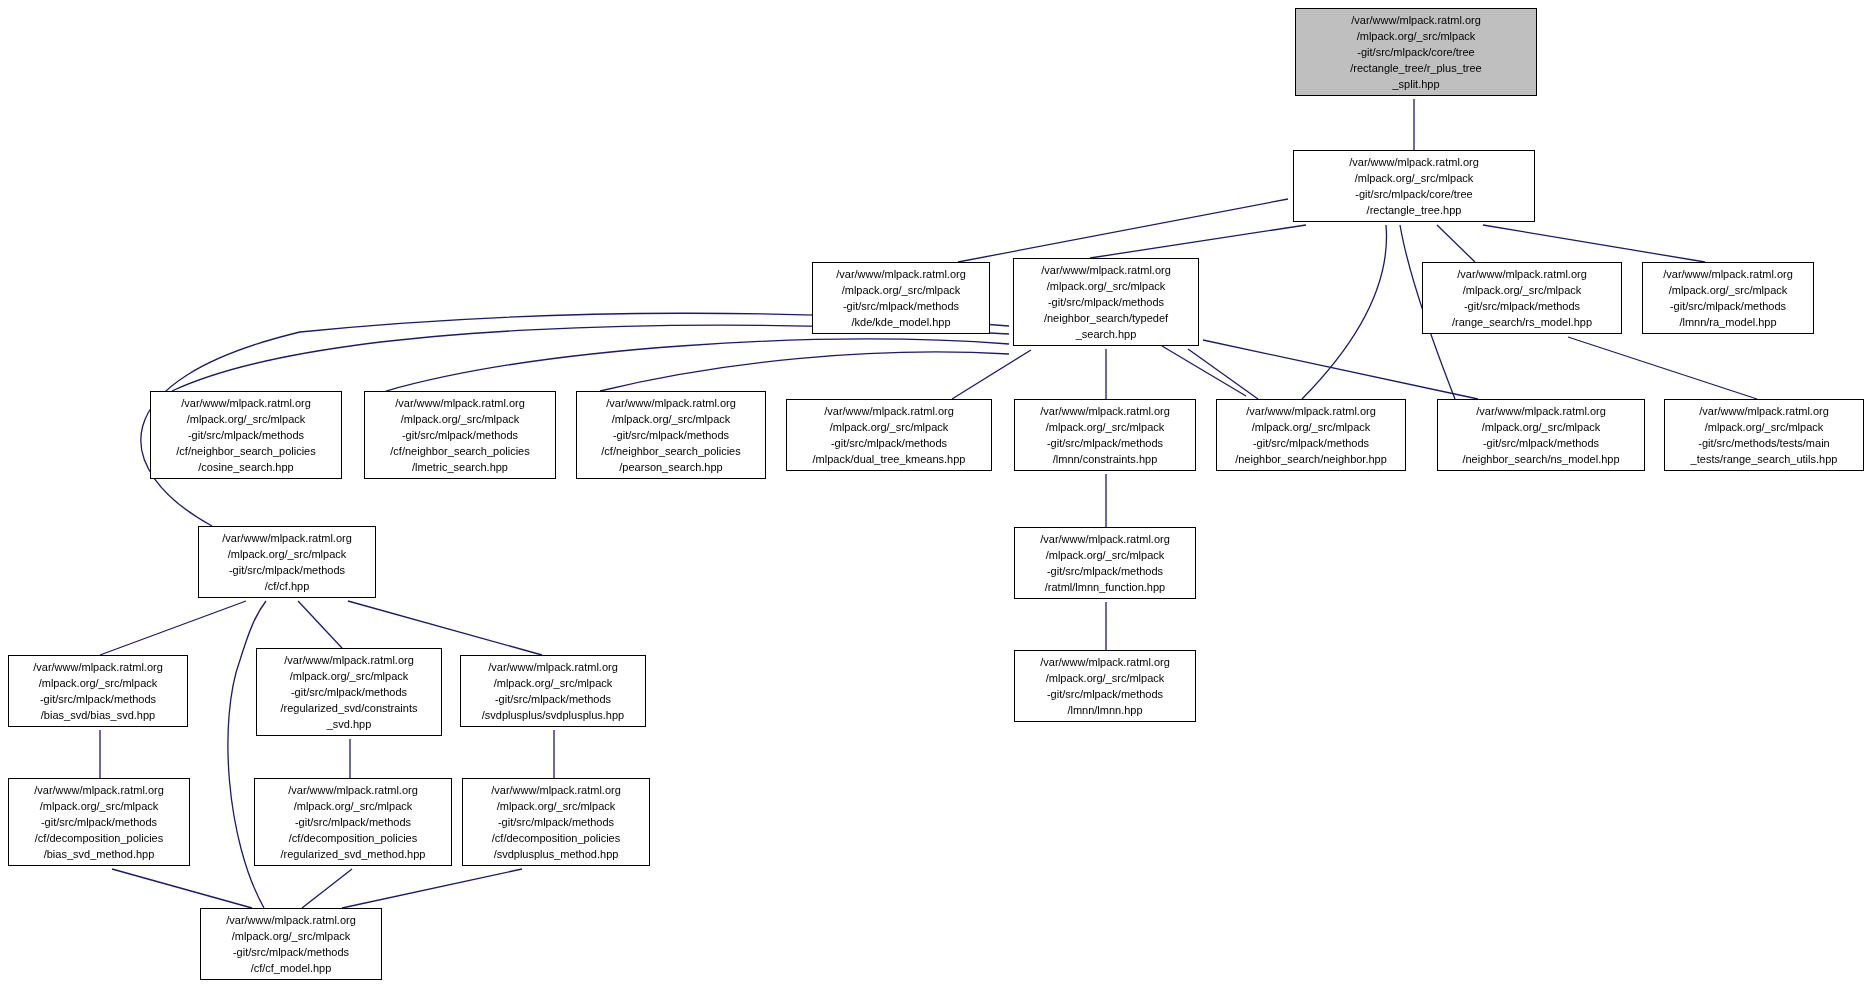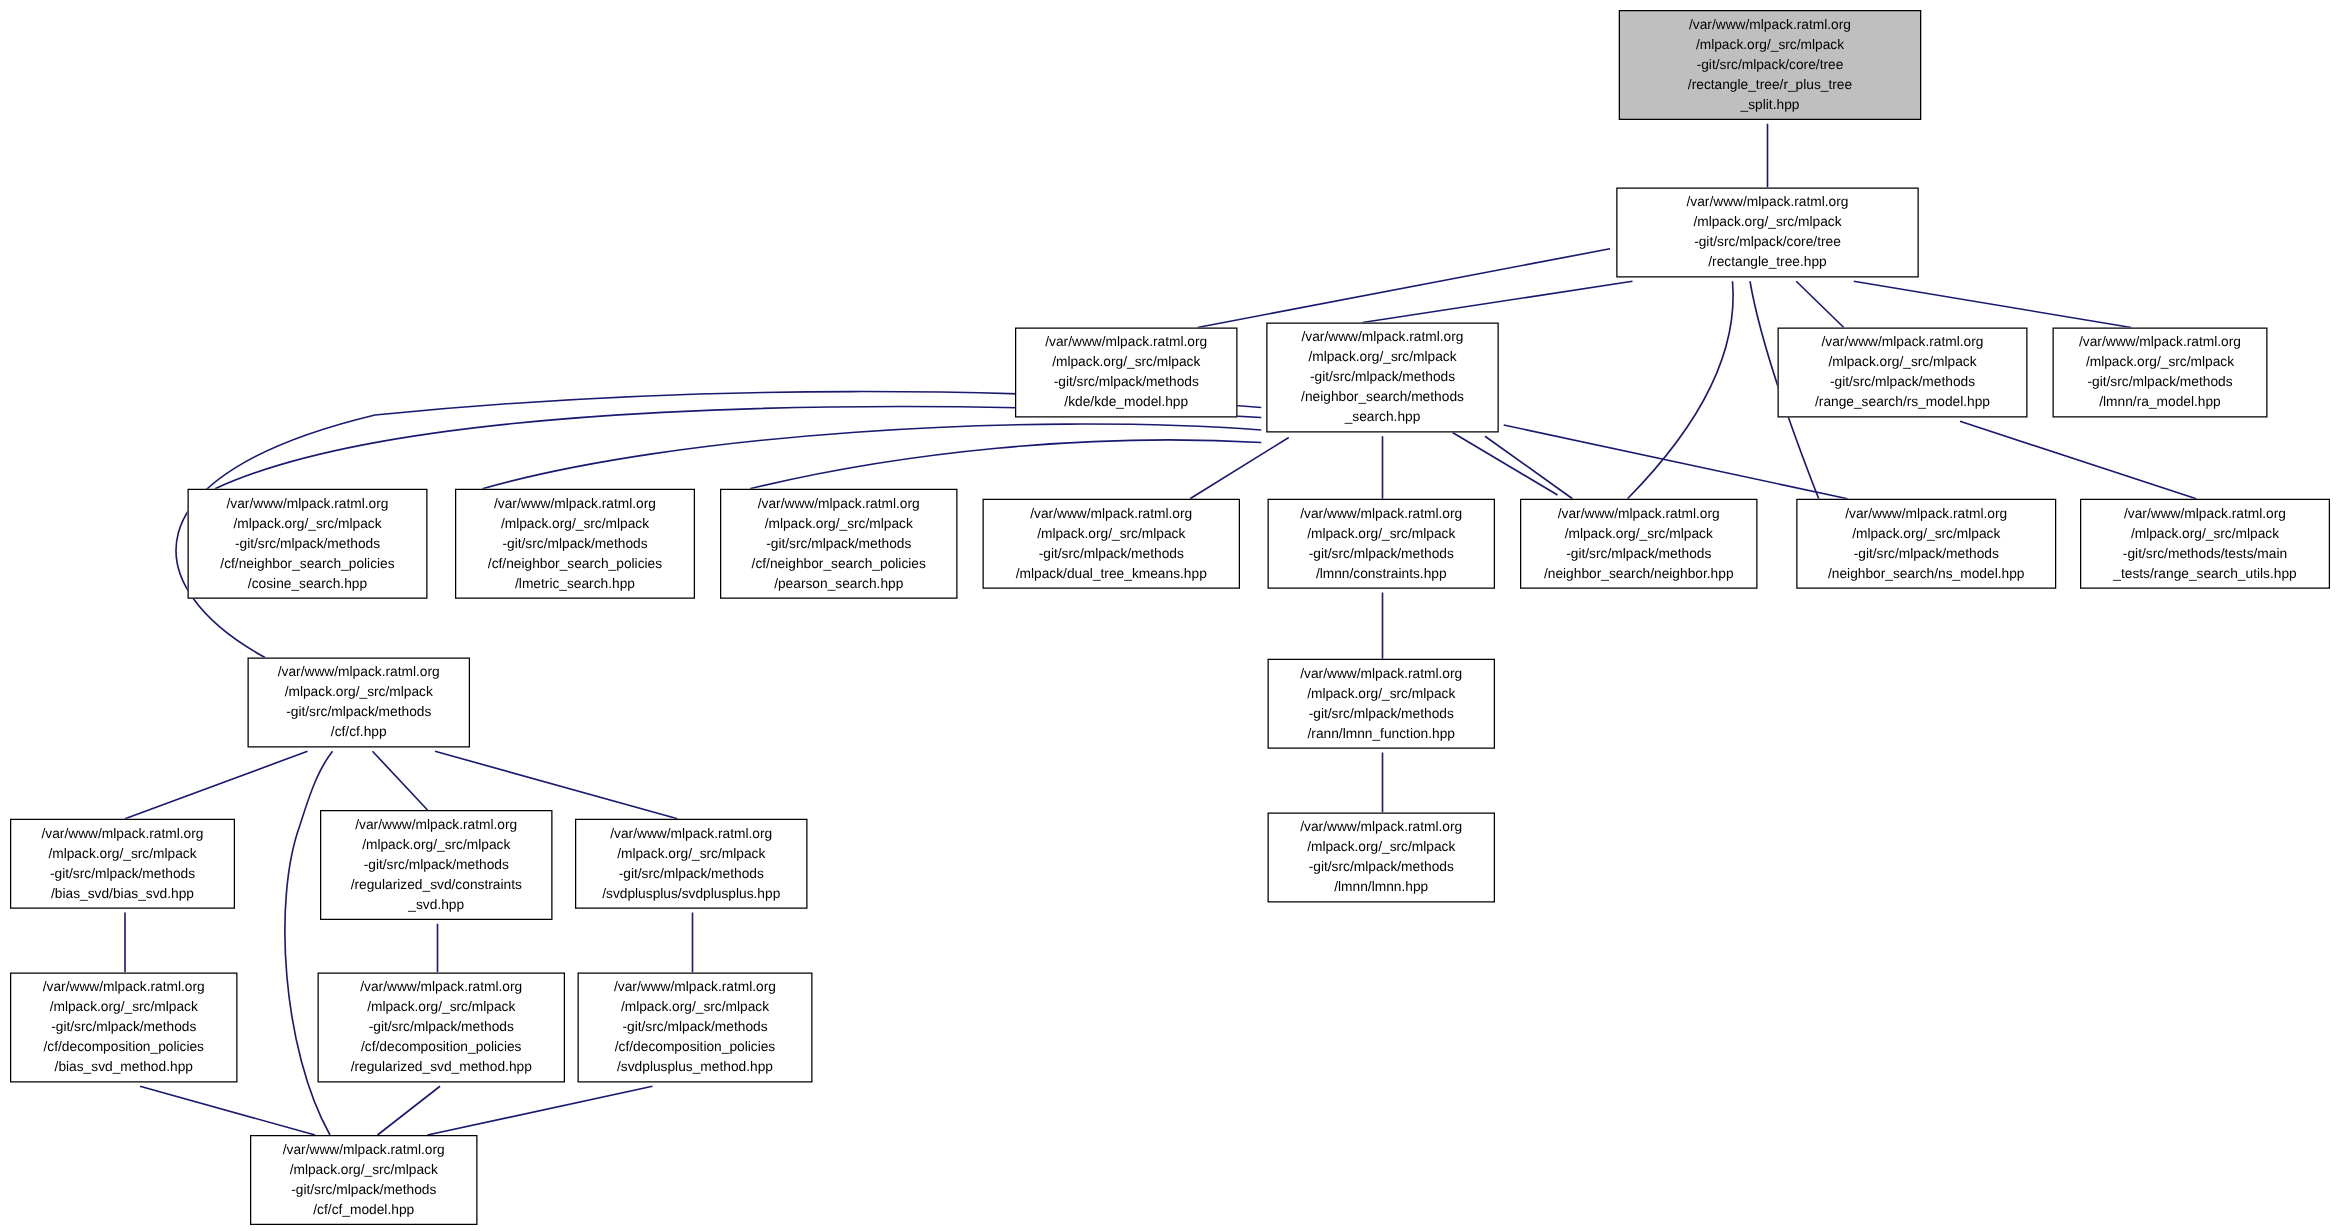--- a/index.html
+++ b/index.html
@@ -93,21 +93,21 @@
       <div class="gnode" style="left: 812px; top: 262px; width: 178px; height: 72px;">
         <div>/var/www/mlpack.ratml.org</div>
         <div>/mlpack.org/_src/mlpack</div>
         <div>-git/src/mlpack/methods</div>
         <div>/kde/kde_model.hpp</div>
       </div>
       <div class="gnode" style="left: 1013px; top: 258px; width: 186px; height: 88px;">
         <div>/var/www/mlpack.ratml.org</div>
         <div>/mlpack.org/_src/mlpack</div>
         <div>-git/src/mlpack/methods</div>
-        <div>/neighbor_search/methods</div>
+        <div>/neighbor_search/typedef</div>
         <div>_search.hpp</div>
       </div>
       <div class="gnode" style="left: 1422px; top: 262px; width: 200px; height: 72px;">
         <div>/var/www/mlpack.ratml.org</div>
         <div>/mlpack.org/_src/mlpack</div>
         <div>-git/src/mlpack/methods</div>
         <div>/range_search/rs_model.hpp</div>
       </div>
       <div class="gnode" style="left: 1642px; top: 262px; width: 172px; height: 72px;">
         <div>/var/www/mlpack.ratml.org</div>
@@ -169,21 +169,21 @@
       <div class="gnode" style="left: 198px; top: 526px; width: 178px; height: 72px;">
         <div>/var/www/mlpack.ratml.org</div>
         <div>/mlpack.org/_src/mlpack</div>
         <div>-git/src/mlpack/methods</div>
         <div>/cf/cf.hpp</div>
       </div>
       <div class="gnode" style="left: 1014px; top: 527px; width: 182px; height: 72px;">
         <div>/var/www/mlpack.ratml.org</div>
         <div>/mlpack.org/_src/mlpack</div>
         <div>-git/src/mlpack/methods</div>
-        <div>/rann/lmnn_function.hpp</div>
+        <div>/ratml/lmnn_function.hpp</div>
       </div>
       <div class="gnode" style="left: 8px; top: 655px; width: 180px; height: 72px;">
         <div>/var/www/mlpack.ratml.org</div>
         <div>/mlpack.org/_src/mlpack</div>
         <div>-git/src/mlpack/methods</div>
         <div>/bias_svd/bias_svd.hpp</div>
       </div>
       <div class="gnode" style="left: 256px; top: 648px; width: 186px; height: 88px;">
         <div>/var/www/mlpack.ratml.org</div>
         <div>/mlpack.org/_src/mlpack</div>

